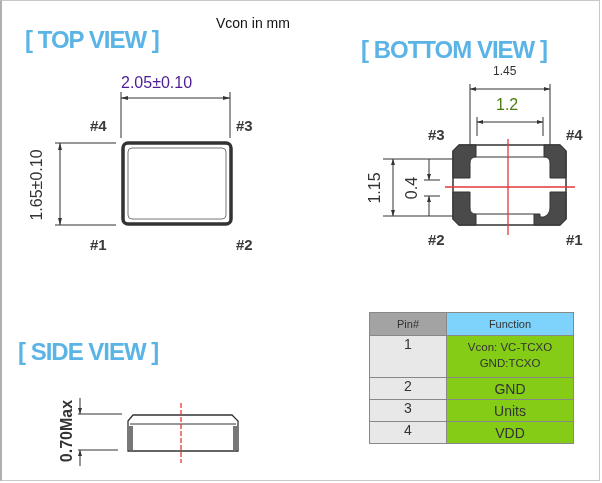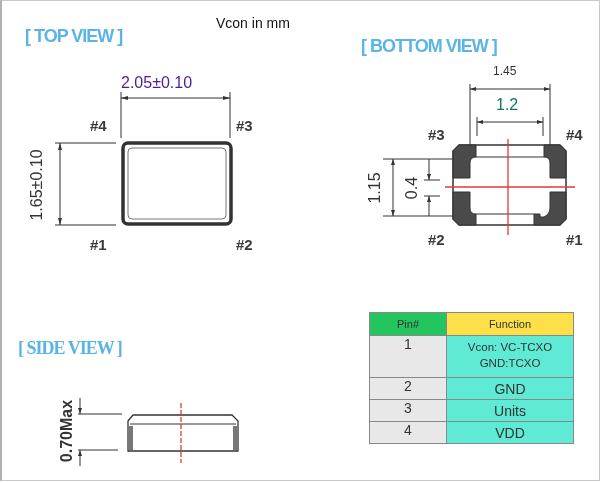--- a/index.html
+++ b/index.html
@@ -1,40 +1,40 @@
 <!DOCTYPE html>
 <html><head>
   <meta charset="utf-8">
   <style>
     html, body { margin: 0; padding: 0; }
     body { width: 602px; height: 483px; background: #ffffff; position: relative; overflow: hidden; font-family: "Liberation Sans", sans-serif; }
     .frame { position: absolute; left: 0; top: 0; width: 600px; height: 481px; border: 1px solid #c8c8c8; border-left: 2px solid #b0b0b0; box-sizing: border-box; }
-    .title { position: absolute; color: #5bb4e6; font-weight: bold; font-size: 18px; letter-spacing: -1px; font-family: "Liberation Sans", sans-serif; }
+    .title { position: absolute; color: #5bb4e6; font-weight: bold; font-size: 24px; letter-spacing: -1px; font-family: "Liberation Sans", sans-serif; }
     .units { position: absolute; left: 216px; top: 15px; font-size: 14px; color: #111; }
     .lbl { position: absolute; font-size: 15px; font-weight: bold; color: #3a3a3a; }
     svg { position: absolute; left: 0; top: 0; }
     table.pins { position: absolute; left: 369px; top: 312px; border-collapse: collapse; font-size: 12px; color: #333; }
     table.pins td, table.pins th { border: 1px solid #888; padding: 0; text-align: center; }
-    table.pins th { font-weight: normal; font-size: 11px; height: 22px; background: #22c55e; }
-    table.pins th.fn { background: #fde047; }
+    table.pins th { font-weight: normal; font-size: 11px; height: 22px; background: #a3a3a3; }
+    table.pins th.fn { background: #7dd3fc; }
     td.pin { width: 76px; background: #e8e8e8; vertical-align: top; font-size: 14px; }
-    td.fn { width: 126px; background: #5eead4; font-size: 14px; }
+    td.fn { width: 126px; background: #84cc16; font-size: 14px; }
     tr.r1 td { height: 38px; }
     tr.r1 td.fn { font-size: 11.5px; line-height: 16px; vertical-align: top; padding-top: 3px; }
     tr.rn td { height: 21px; }
   </style>
 </head>
 <body>
 
 <div class="frame"></div>
 
 <div class="title" style="left:25px; top:26px;">[ TOP VIEW ]</div>
 <div class="units">Vcon in mm</div>
 <div class="title" style="left:361px; top:36px;">[ BOTTOM  VIEW ]</div>
-<div class="title" style="left:18px; top:338px;font-family:Liberation Serif, serif;">[ SIDE VIEW ]</div>
+<div class="title" style="left:18px; top:338px;">[ SIDE VIEW ]</div>
 
 <svg width="602" height="483" viewBox="0 0 602 483">
 
   <g stroke="#333" fill="none">
 
     <line x1="121" y1="92" x2="121" y2="138" stroke-width="1"></line>
     <line x1="230" y1="92" x2="230" y2="138" stroke-width="1"></line>
     <line x1="121" y1="98" x2="230" y2="98" stroke-width="1"></line>
     <polygon points="121,98 128,96 128,100" fill="#333" stroke="none"></polygon>
     <polygon points="230,98 223,96 223,100" fill="#333" stroke="none"></polygon>
@@ -109,21 +109,21 @@
 </svg>
 
 <div class="lbl" style="left:121px; top:74px; font-size:16px; font-weight:normal; color:#4c1d95;">2.05±0.10</div>
 <div class="lbl" style="left:-8px; top:176px; font-size:16px; font-weight:normal; color:#333; transform:rotate(-90deg); transform-origin:center; width:90px; text-align:center;">1.65±0.10</div>
 <div class="lbl" style="left:90px; top:117px;">#4</div>
 <div class="lbl" style="left:236px; top:117px;">#3</div>
 <div class="lbl" style="left:90px; top:236px;">#1</div>
 <div class="lbl" style="left:236px; top:236px;">#2</div>
 
 <div class="lbl" style="left:493px; top:64px; font-size:12px; font-weight:normal; color:#333;">1.45</div>
-<div class="lbl" style="left:496px; top:96px; font-size:16px; font-weight:normal; color:#0f766e;">1.2</div>
+<div class="lbl" style="left:496px; top:96px; font-size:16px; font-weight:normal; color:#4d7c0f;">1.2</div>
 <div class="lbl" style="left:350px; top:179px; font-size:16px; font-weight:normal; color:#333; transform:rotate(-90deg); width:50px; text-align:center;">1.15</div>
 <div class="lbl" style="left:392px; top:179px; font-size:16px; font-weight:normal; color:#333; transform:rotate(-90deg); width:40px; text-align:center;">0.4</div>
 <div class="lbl" style="left:428px; top:126px;">#3</div>
 <div class="lbl" style="left:566px; top:126px;">#4</div>
 <div class="lbl" style="left:428px; top:231px;">#2</div>
 <div class="lbl" style="left:566px; top:231px;">#1</div>
 
 <div class="lbl" style="left:22px; top:422px; font-size:16px; color:#333; transform:rotate(-90deg); width:90px; text-align:center;">0.70Max</div>
 
 <table class="pins">

